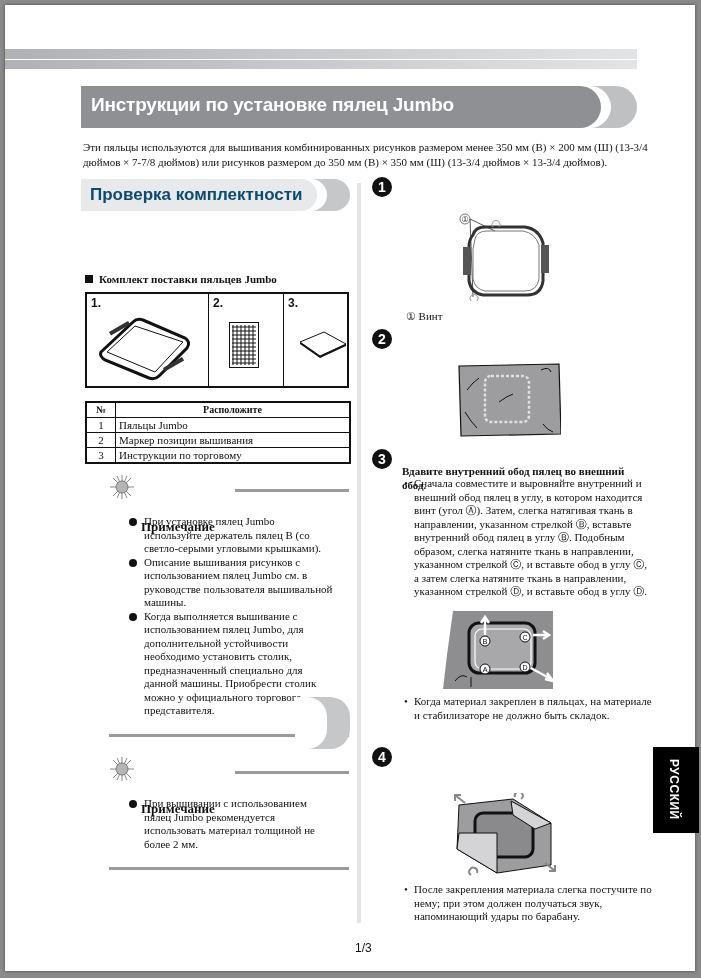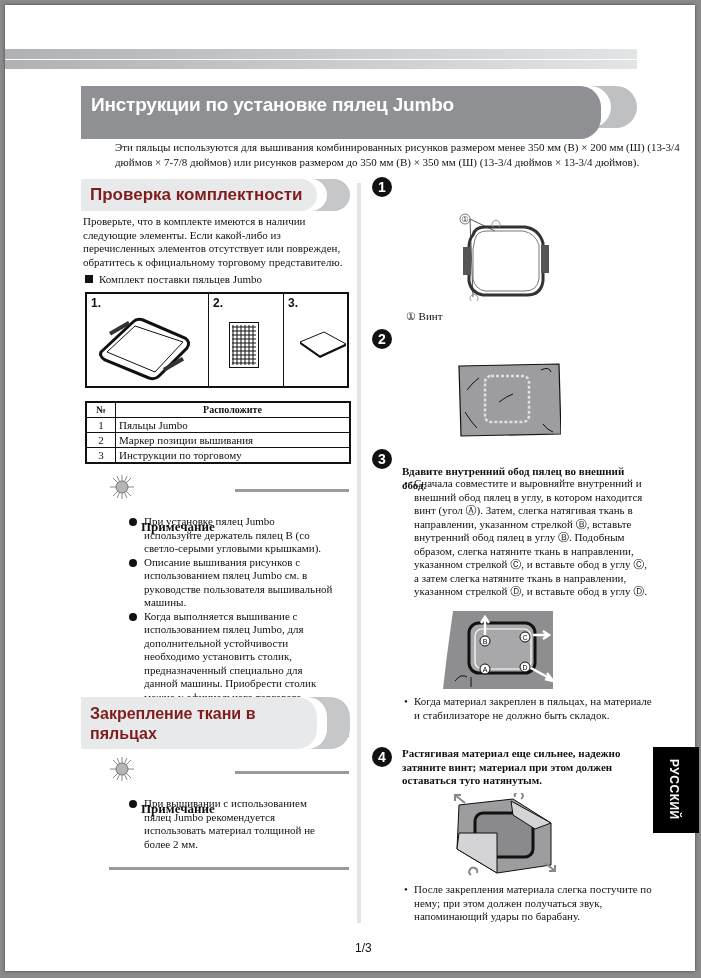--- a/index.html
+++ b/index.html
@@ -1,31 +1,31 @@
 <!DOCTYPE html>
 <html><head>
 <meta charset="utf-8">
 <style>
   html,body{margin:0;padding:0;}
   body{width:701px;height:978px;background:#8a8a8a;position:relative;overflow:hidden;font-family:"Liberation Serif",serif;color:#111;}
   .page{position:absolute;left:5px;top:5px;width:690px;height:966px;background:#fff;box-shadow:0 0 3px rgba(0,0,0,.5);}
   .band{position:absolute;left:0;top:44px;width:632px;height:20px;background:linear-gradient(90deg,#b0b1b4,#e3e4e6);}
   .band-line{position:absolute;left:0;top:54px;width:632px;height:1px;background:#fff;}
-  .title-bar{position:absolute;left:76px;top:81px;width:520px;height:53px;background:#8f9094;border-radius:0 21px 21px 0;}
+  .title-bar{position:absolute;left:76px;top:81px;width:520px;height:42px;background:#8f9094;border-radius:0 21px 21px 0;}
   .title-bar .t{position:absolute;left:10px;top:8px;font-family:"Liberation Sans",sans-serif;font-weight:bold;font-size:19px;color:#fff;letter-spacing:-0.2px;}
   .title-cap1{position:absolute;left:582px;top:81px;width:50px;height:42px;background:#bfc0c2;border-radius:0 22px 22px 0;}
   .title-cap2{position:absolute;left:566px;top:81px;width:40px;height:42px;background:#fff;border-radius:0 22px 22px 0;}
-  .intro{position:absolute;left:78px;top:135px;width:570px;font-size:11px;line-height:15px;margin-left:32px;}
+  .intro{position:absolute;left:78px;top:135px;width:570px;font-size:11px;line-height:15px;}
   .divider{position:absolute;left:352px;top:178px;width:4px;height:740px;background:#e4e4e4;}
   .sec-head{position:absolute;background:#e8e9ea;border-radius:0 20px 20px 0;}
-  .sec-head .t{position:absolute;left:9px;font-family:"Liberation Sans",sans-serif;font-weight:bold;color:#7f1d1d;font-size:16px;line-height:20px;}
+  .sec-head .t{position:absolute;left:9px;font-family:"Liberation Sans",sans-serif;font-weight:bold;color:#0c4a6e;font-size:16px;line-height:20px;}
   .sec-cap1{position:absolute;background:#c6c7c9;border-radius:0 20px 20px 0;}
   .sec-cap2{position:absolute;background:#fff;border-radius:0 20px 20px 0;}
   .p{position:absolute;font-size:11px;line-height:13.5px;}
-  .kit-label{position:absolute;left:80px;top:268px;font-size:11px;font-weight:normal;}
+  .kit-label{position:absolute;left:80px;top:268px;font-size:11px;font-weight:bold;}
   .kit-label .sq{display:inline-block;width:8px;height:8px;background:#111;margin-right:6px;vertical-align:0;}
   table.img{position:absolute;left:80px;top:287px;width:264px;height:96px;border-collapse:collapse;border:2px solid #111;}
   table.img td{border:1px solid #111;vertical-align:top;position:relative;font-family:"Liberation Sans",sans-serif;font-weight:bold;font-size:12px;padding:2px 4px;}
   table.list{position:absolute;left:80px;top:396px;width:266px;border-collapse:collapse;border:2px solid #111;font-size:11px;}
   table.list td,table.list th{border:1px solid #111;padding:0 3px;height:14px;line-height:14px;}
   table.list th{font-weight:bold;text-align:center;font-size:10px;}
   table.list td.n{text-align:center;width:22px;}
   .note{position:absolute;}
   .note .head{position:relative;height:24px;}
   .note .head .lbl{position:absolute;left:32px;top:6px;font-weight:bold;font-size:13px;margin-top:38px;}
@@ -60,21 +60,20 @@
   <div class="intro">Эти пяльцы используются для вышивания комбинированных рисунков размером менее 350 мм (В) × 200 мм (Ш) (13-3/4 дюймов × 7-7/8 дюймов) или рисунков размером до 350 мм (В) × 350 мм (Ш) (13-3/4 дюймов × 13-3/4 дюймов).</div>
 
   <div class="divider"></div>
 
   <div class="sec-cap1" style="left:300px;top:174px;width:45px;height:32px;"></div>
   <div class="sec-cap2" style="left:290px;top:174px;width:32px;height:32px;"></div>
   <div class="sec-head" style="left:76px;top:174px;width:236px;height:32px;">
     <span class="t" style="top:6px;font-size:17px;">Проверка комплектности</span>
   </div>
 
-  <div class="p" style="left:78px;top:210px;width:270px;">Проверьте, что в комплекте имеются в наличии следующие элементы. Если какой-либо из перечисленных элементов отсутствует или поврежден, обратитесь к официальному торговому представителю.</div>
 
   <div class="kit-label"><span class="sq"></span><span>Комплект поставки пяльцев Jumbo</span></div>
 
   <table class="img">
     <tbody>
         <tr>
       <td style="width:113px;">
         <span>1.</span>
         <svg style="left:6px;top:18px;" width="104" height="70" viewBox="0 0 104 70">
           <path d="M8 40 L40 10 Q44 6 50 8 L92 26 Q98 30 94 36 L66 64 Q62 68 56 66 L12 48 Q6 44 8 40 Z" fill="none" stroke="#111" stroke-width="3"></path>
@@ -158,24 +157,20 @@
     <ul>
       <li>При установке пялец Jumbo используйте держатель пялец B (со светло-серыми угловыми крышками).</li>
       <li>Описание вышивания рисунков с использованием пялец Jumbo см. в руководстве пользователя вышивальной машины.</li>
       <li>Когда выполняется вышивание с использованием пялец Jumbo, для дополнительной устойчивости необходимо установить столик, предназначенный специально для данной машины. Приобрести столик можно у официального торгового представителя.</li>
     </ul>
     <div class="bottom"></div>
   </div>
 
   <div class="sec-cap1" style="left:300px;top:692px;width:45px;height:52px;"></div>
   <div class="sec-cap2" style="left:290px;top:692px;width:32px;height:52px;"></div>
-  <div class="sec-head" style="left:76px;top:692px;width:236px;height:52px;">
-    <span class="t" style="top:7px;font-size:16px;">Закрепление ткани в</span>
-    <span class="t" style="top:27px;font-size:16px;">пяльцах</span>
-  </div>
 
   <div class="note" style="left:104px;top:752px;width:240px;">
     <div class="head">
       <svg style="left:0;top:0;" width="26" height="24" viewBox="0 0 26 24">
         <g stroke="#888" stroke-width="1">
           <line x1="13" y1="0" x2="13" y2="24"></line>
             <line x1="1" y1="12" x2="25" y2="12"></line>
           <line x1="4" y1="3" x2="22" y2="21"></line>
             <line x1="22" y1="3" x2="4" y2="21"></line>
           <line x1="8" y1="1" x2="18" y2="23"></line>
@@ -235,21 +230,20 @@
     <circle cx="42" cy="58" r="5" fill="#fff" stroke="#111"></circle>
       <text x="42" y="61" font-size="7" text-anchor="middle" font-family="Liberation Sans, sans-serif">A</text>
     <circle cx="82" cy="56" r="5" fill="#fff" stroke="#111"></circle>
       <text x="82" y="59" font-size="7" text-anchor="middle" font-family="Liberation Sans, sans-serif">D</text>
     <path d="M12 70 Q18 62 24 66" fill="none" stroke="#111"></path>
     <path d="M28 66 L28 76" fill="none" stroke="#111"></path>
   </svg>
   <div class="bul" style="left:397px;top:690px;width:238px;">Когда материал закреплен в пяльцах, на материале и стабилизаторе не должно быть складок.</div>
 
   <div class="step-num" style="left:367px;top:742px;">4</div>
-  <div class="step-title" style="left:397px;top:742px;width:240px;">Растягивая материал еще сильнее, надежно затяните винт; материал при этом должен оставаться туго натянутым.</div>
   <svg style="left:446px;top:788px;" width="112" height="84" viewBox="0 0 112 84">
     <path d="M8 12 L62 6 L100 30 L100 72 L46 80 L6 56 Z" fill="#9d9d9f" stroke="#111"></path>
     <rect x="24" y="20" width="58" height="44" rx="8" fill="#8a8a8c" stroke="#111" stroke-width="3"></rect>
     <path d="M60 8 L100 30 L84 36 L62 22 Z" fill="#d4d4d6" stroke="#111"></path>
     <path d="M8 40 L46 40 L46 80 L6 56 Z" fill="#d4d4d6" stroke="#111"></path>
     <path d="M14 10 L4 2 M4 8 L4 2 L10 2" stroke="#888" stroke-width="2" fill="none"></path>
     <path d="M94 70 L104 78 M104 72 L104 78 L98 78" stroke="#888" stroke-width="2" fill="none"></path>
     <path d="M64 4 a4 4 0 1 1 6 2" fill="none" stroke="#888" stroke-width="2"></path>
     <path d="M20 82 a4 4 0 1 1 6 -2" fill="none" stroke="#888" stroke-width="2"></path>
   </svg>

